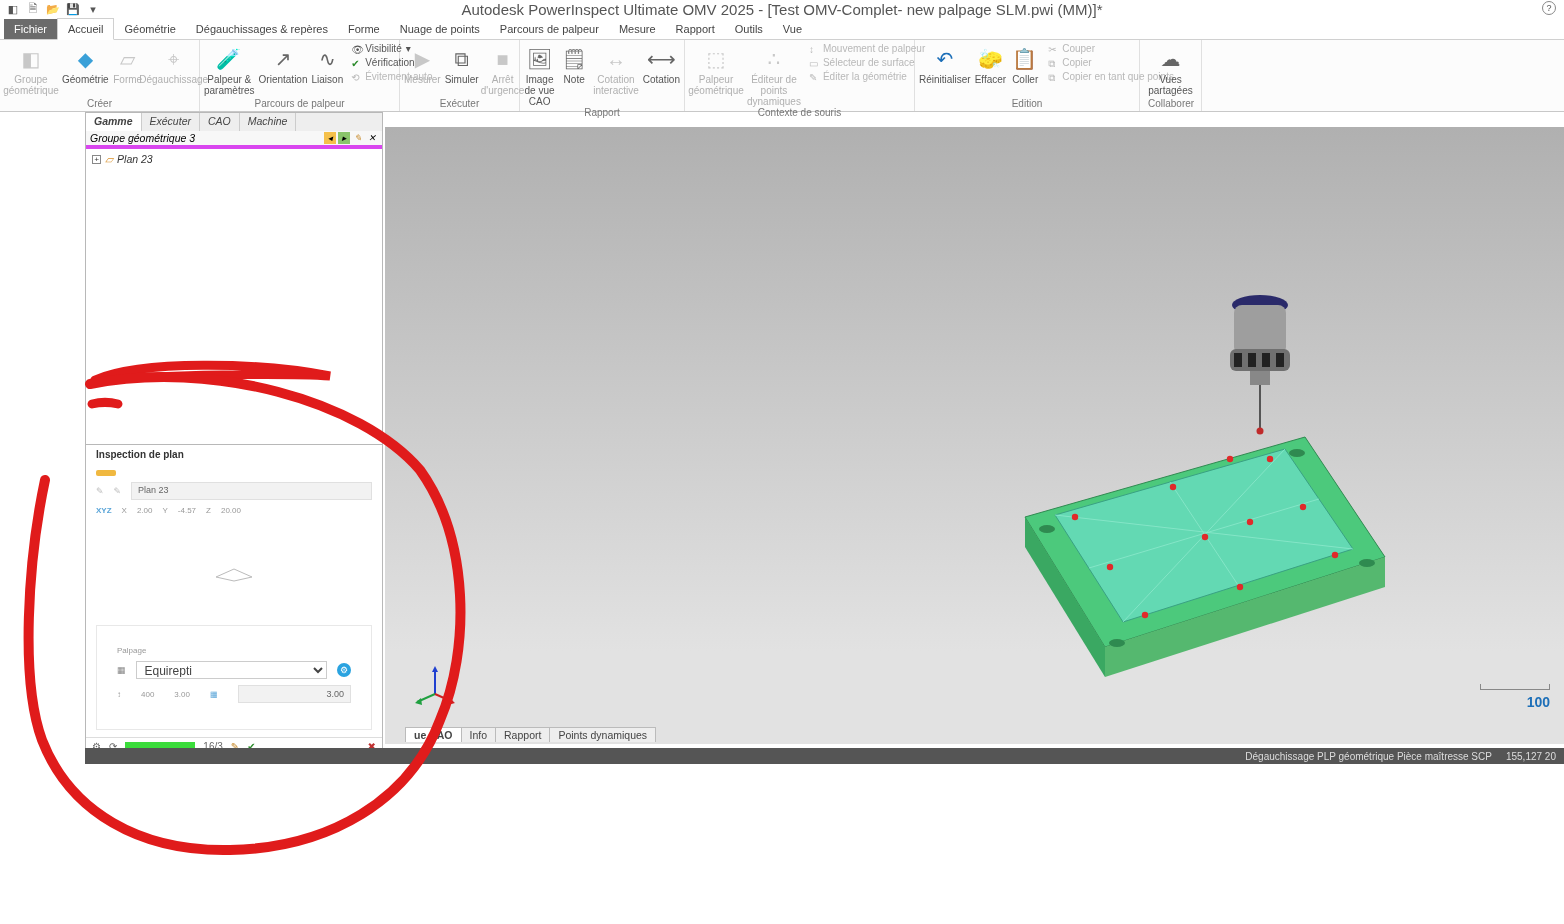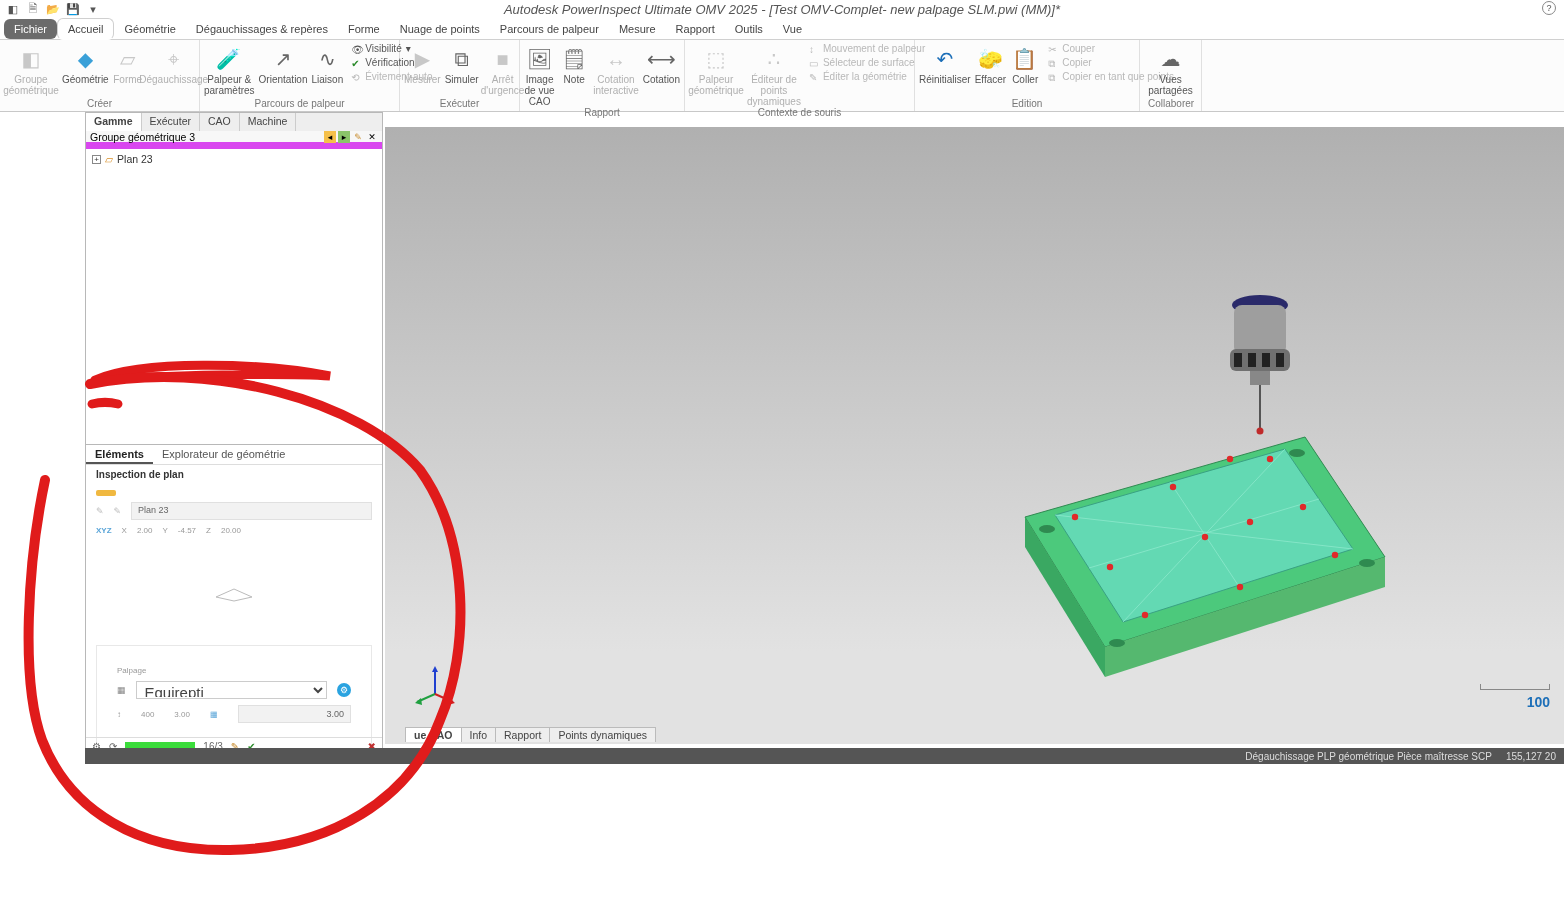--- a/index.html
+++ b/index.html
@@ -3,67 +3,67 @@
 <meta charset="utf-8">
 <style>
 * { box-sizing: border-box; margin: 0; padding: 0; font-family: "Segoe UI", Tahoma, sans-serif; }
 html, body { width: 1564px; height: 924px; overflow: hidden; background: #fff; }
 body { position: relative; }
 
 
 .titlebar { height: 18px; background: #fff; display: flex; align-items: center; font-size: 11px; color: #555; position: relative; }
 .titlebar .qat { display: flex; gap: 6px; padding-left: 6px; }
 .titlebar .qat .ico { width: 14px; height: 14px; display:flex;align-items:center;justify-content:center;color:#555;}
-.titlebar .title { position: absolute; left: 50%; transform: translateX(-50%); font-size: 13px; color:#555;font-style:italic;}
+.titlebar .title { position: absolute; left: 50%; transform: translateX(-50%); font-size: 15px; color:#555;}
 .titlebar .help { position: absolute; right: 8px; top: 1px; width:14px;height:14px;border:1px solid #888;border-radius:50%;display:flex;align-items:center;justify-content:center;font-size:9px;color:#555;}
 
 
 .tabs { height: 22px; display:flex; align-items:flex-end; padding-left: 4px; background:#fff; border-bottom:1px solid #d0d0d0;}
-.tab { padding: 4px 10px; font-size: 11px; color:#444; cursor:pointer;border-radius:6px;}
+.tab { padding: 4px 10px; font-size: 11px; color:#444; cursor:pointer;}
 .tab.file { background:#6b6b6b; color:#fff; }
 .tab.active { background:#fff; border:1px solid #d0d0d0; border-bottom:1px solid #fff; margin-bottom:-1px; }
 
 
 .ribbon { height: 72px; background:#fcfcfc; border-bottom:1px solid #c8c8c8; display:flex; }
 .group { border-right:1px solid #e0e0e0; display:flex; flex-direction:column; justify-content:space-between; padding:2px 4px 0 4px;}
 .group .row { display:flex; align-items:flex-start; gap:4px; }
 .big-btn { display:flex; flex-direction:column; align-items:center; justify-content:flex-start; width:54px; padding-top:2px; font-size:10px; color:#555; text-align:center; line-height:1.1; cursor:pointer;}
 .big-btn.disabled { color:#b0b0b0; }
 .big-btn .glyph { width:30px; height:30px; display:flex;align-items:center;justify-content:center; font-size:20px; color:#666;}
 .big-btn.disabled .glyph{color:#c8c8c8;}
 .mini-col { display:flex; flex-direction:column; gap:1px; }
 .mini-btn { display:flex; align-items:center; gap:4px; font-size:10px; color:#555; padding:1px 4px; white-space:nowrap;}
 .mini-btn.disabled{color:#b8b8b8;}
 .mini-btn .dot{width:10px;height:10px;display:inline-block;}
 .group-label { font-size:10px; color:#777; text-align:center; padding:0 4px 2px 4px;}
 
 
-.left-panel { position:absolute; left:85px; top:112px; width:298px; bottom:168px; background:#fff; border:1px solid #b8b8b8;}
+.left-panel { position:absolute; left:85px; top:112px; width:298px; bottom:168px; background:#fff; border:1px solid #b8b8b8;font-style:italic;}
 .lp-tabs { height:18px; background:#eee; display:flex; font-size:10.5px;}
 .lp-tab { padding:2px 8px; color:#444; border-right:1px solid #ccc; cursor:pointer;}
 .lp-tab.active { background:#fff; font-weight:600;}
-.lp-combo { height:18px; border-bottom:7px solid #d946ef; display:flex; align-items:center; padding:0 4px; font-size:10.5px; background:#f7f7f7; justify-content:space-between;}
+.lp-combo { height:18px; border-bottom:4px solid #d946ef; display:flex; align-items:center; padding:0 4px; font-size:10.5px; background:#f7f7f7; justify-content:space-between;}
 .lp-combo .arrows{display:flex;gap:2px;}
 .lp-combo .arrows span{width:12px;height:12px;display:flex;align-items:center;justify-content:center;font-size:9px;}
 .lp-tree { padding:4px 6px; font-size:10.5px; color:#333;}
 .lp-tree .node{display:flex;align-items:center;gap:4px;}
 .lp-tree .node .exp{width:9px;height:9px;border:1px solid #888;font-size:8px;line-height:7px;text-align:center;}
 
 
 .props-panel { position:absolute; left:85px; top:444px; width:298px; height:312px; background:#fff; border:1px solid #b8b8b8;}
 .pp-tabs{height:20px;display:flex;font-size:11px;border-bottom:1px solid #ddd;}
 .pp-tab{padding:3px 9px;color:#555;}
 .pp-tab.active{border-bottom:2px solid #555;font-weight:600;color:#222;}
 .pp-head{font-size:10px;font-weight:600;text-align:left;padding:4px 10px;color:#333;}
 .pp-body{padding:6px 10px;font-size:9px;color:#777;}
 .pp-row{display:flex;align-items:center;gap:10px;margin:6px 0;}
 .pp-row .fld{flex:1;height:18px;background:#f2f2f2;border:1px solid #e0e0e0;font-size:9px;padding:2px 6px;color:#666;}
 .pp-small{font-size:8px;color:#999;}
 .pp-palp{border:1px solid #e8e8e8;padding:20px;margin-top:40px;}
-.pp-sel{flex:1;height:18px;border:1px solid #ccc;font-size:15px;padding:1px 4px;color:#444;background:#fff;}
+.pp-sel{flex:1;height:18px;border:1px solid #ccc;font-size:12px;padding:1px 4px;color:#444;background:#fff;}
 .pp-gear{width:14px;height:14px;border-radius:50%;background:#2aa3e0;color:#fff;display:flex;align-items:center;justify-content:center;font-size:9px;}
 .pp-foot{position:absolute;left:0;right:0;bottom:0;height:18px;border-top:1px solid #ddd;display:flex;align-items:center;padding:0 6px;gap:8px;font-size:10px;color:#666;}
 .pp-foot .bar{width:70px;height:10px;background:#3bdc3b;}
 .pp-foot .chk{color:#2a8a2a;}
 .pp-foot .x{color:#c03030;margin-left:auto;}
 
 
 .viewport { position:absolute; left:385px; right:0; top:112px; bottom:180px; background: linear-gradient(#b0b0b0,#e2e2e2 85%); overflow:hidden;margin-top:15px;}
 .axis-gizmo{position:absolute;left:30px;bottom:40px;width:40px;height:40px;}
 .vp-bottom-tabs{position:absolute;left:20px;bottom:2px;display:flex;font-size:10.5px;}
@@ -292,24 +292,20 @@
   <div class="lp-tree">
     <div class="node">
       <span class="exp">+</span>
       <span style="color:#d8902a">▱</span>
       <span>Plan 23</span>
     </div>
   </div>
 </div>
 
 <div class="props-panel">
-  <div class="pp-tabs">
-    <div class="pp-tab active">Eléments</div>
-    <div class="pp-tab">Explorateur de géométrie</div>
-  </div>
   <div class="pp-head">Inspection de plan</div>
   <div class="pp-body">
     <div style="height:6px;width:20px;background:#f0b840;border-radius:2px"></div>
     <div class="pp-row">
       <span style="color:#bbb">✎</span>
       <span style="color:#bbb">✎</span>
       <div class="fld">Plan 23</div>
     </div>
     <div class="pp-row pp-small" style="">
       <span style="color:#5aa5d8;font-weight:600">XYZ</span>

